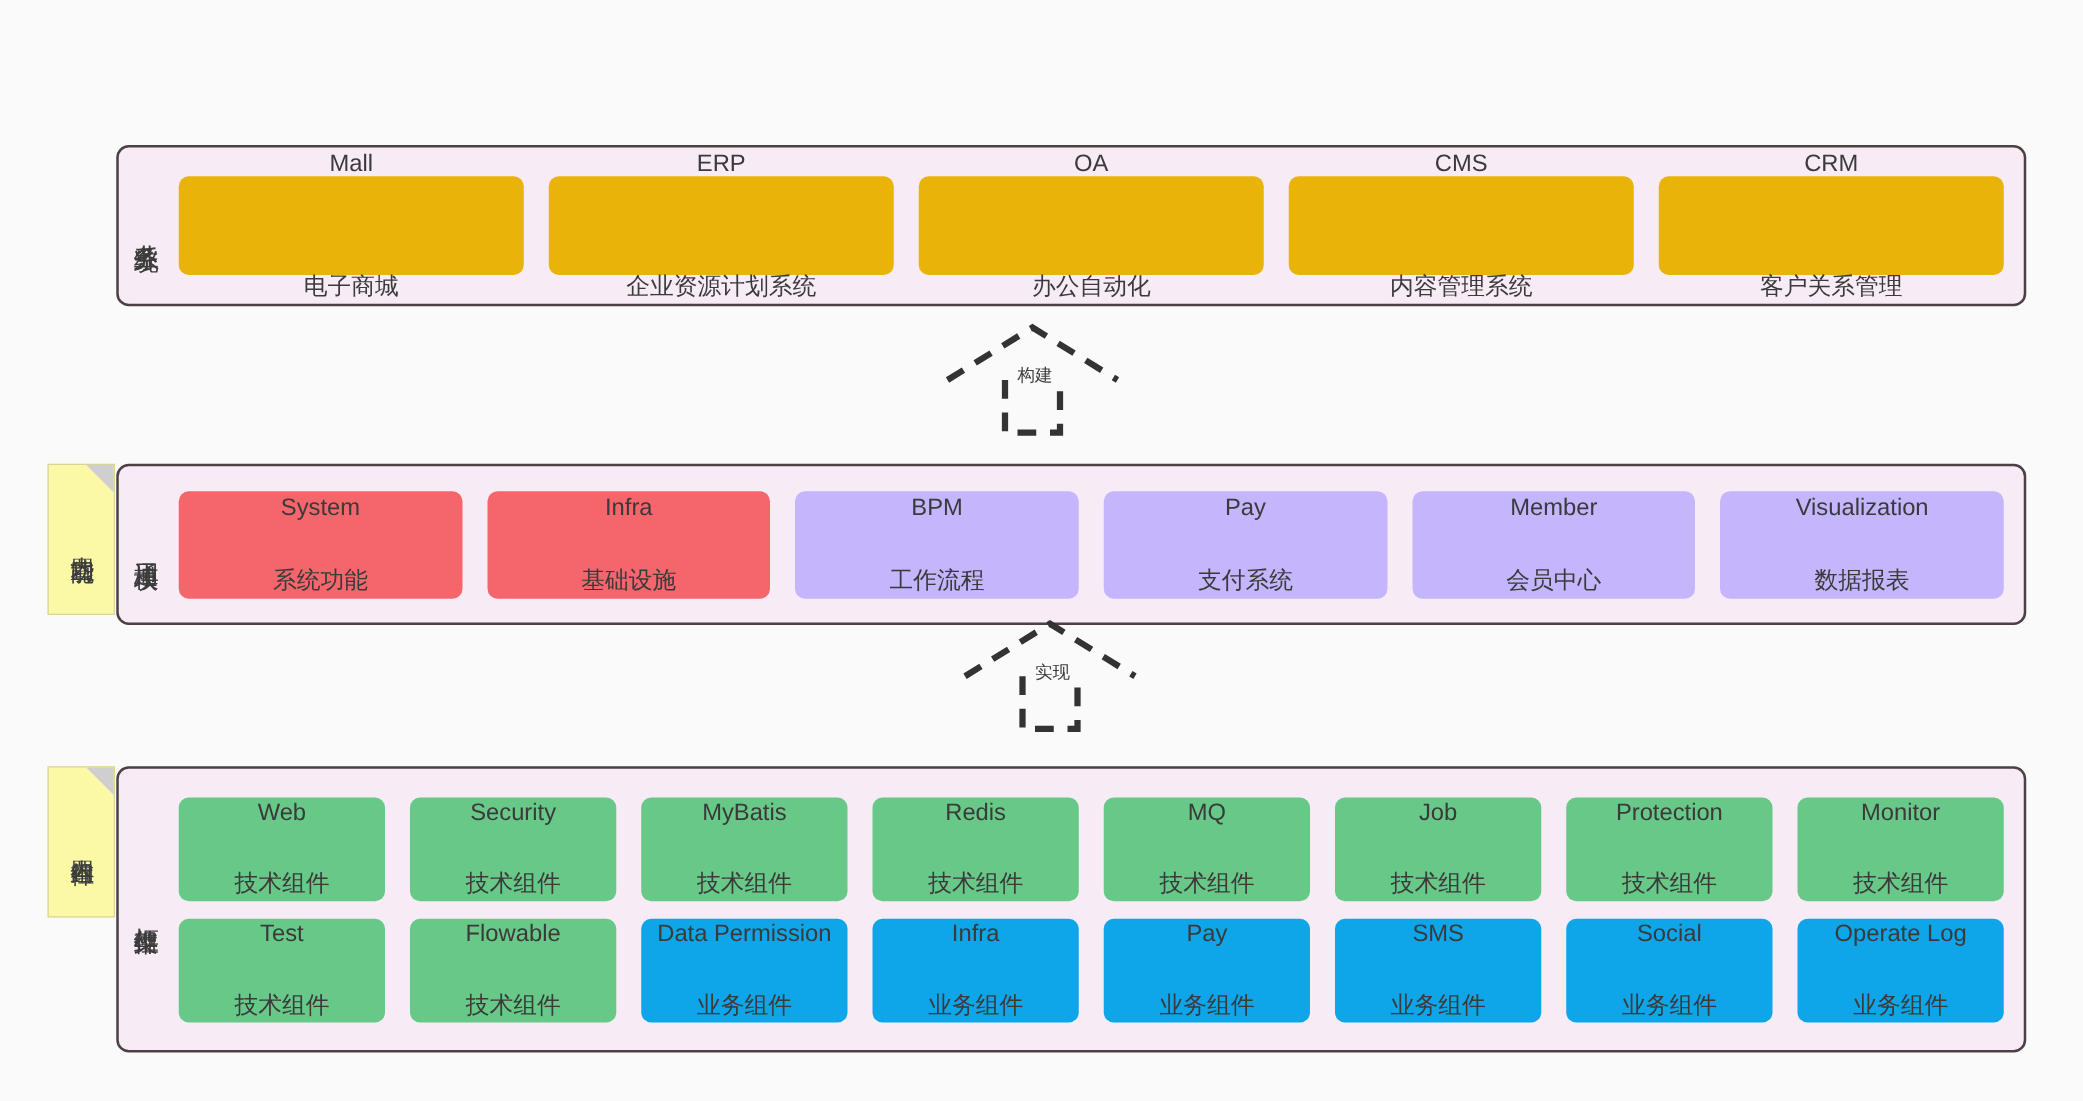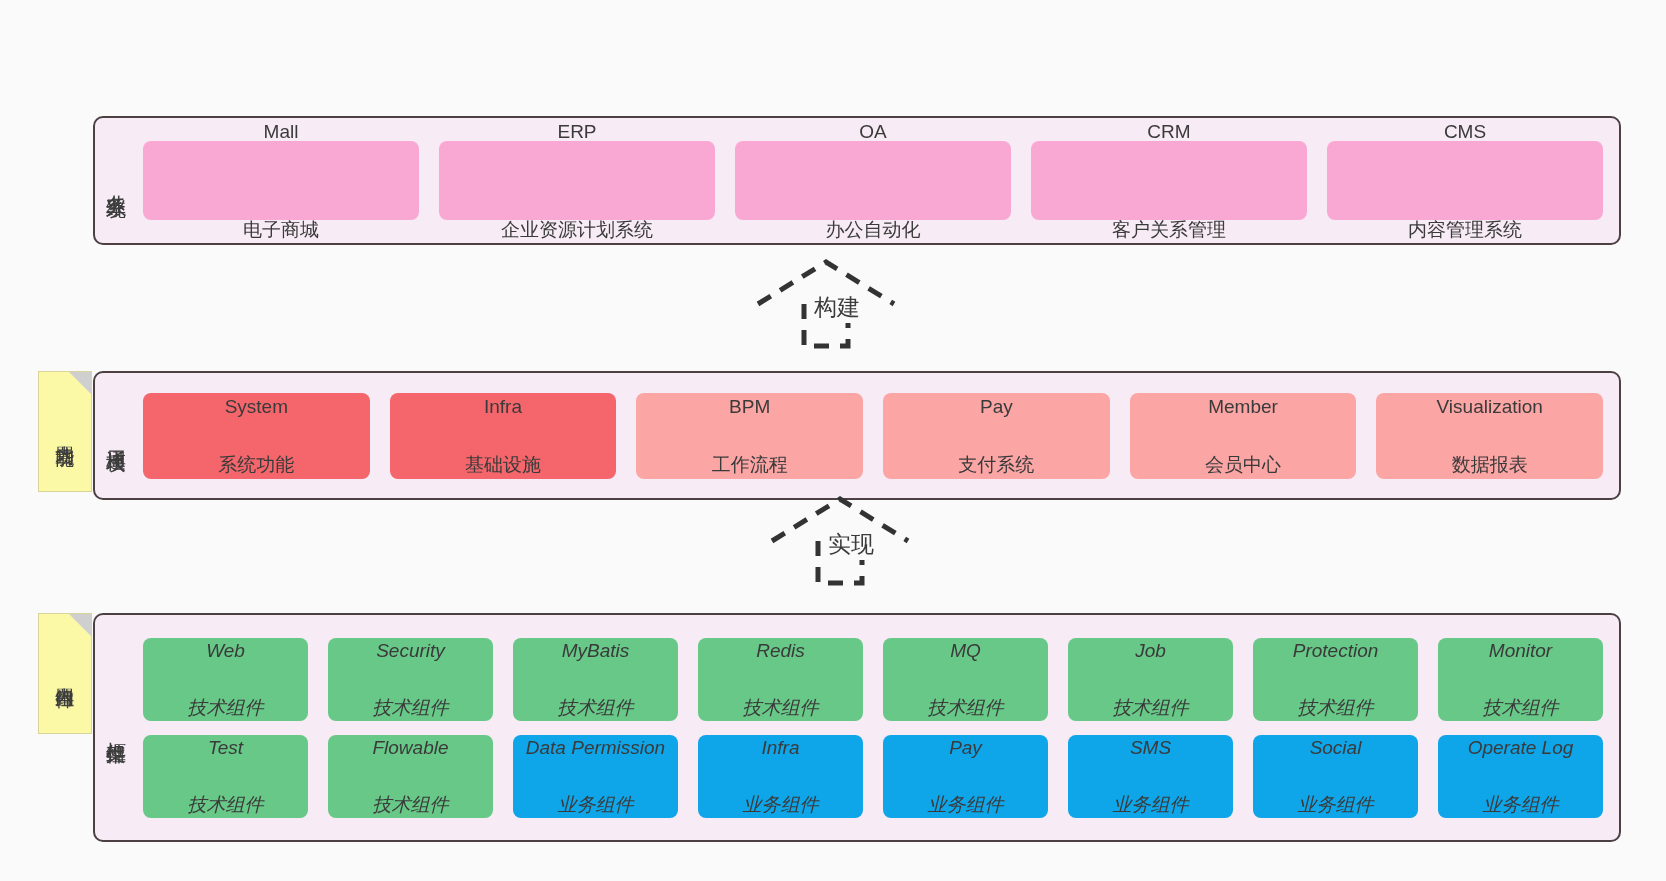--- a/index.html
+++ b/index.html
@@ -72,28 +72,28 @@
     text-align: center;
     font-size: 19px;
     line-height: 1.33;
     color: #3a3a3a;
     box-sizing: border-box;
     padding: 4px 6px;
     user-select: none;
   }
   #layer-business .card { height: 79px; }
   #layer-modules  .card { height: 86px; }
-  #layer-framework .card { height: 83px; font-style: italic; }
+  #layer-framework .card { height: 83px; }
 
   .card .t-main { display: block; }
   .card .t-sub  { display: block; margin-top: 32px; }
 
-  .c-blue       { background: #f9a8d4; gap: 40px; }
+  .c-blue       { background: #eab308; gap: 40px; }
   .c-red        { background: #f4666b; align-items: center; }
-  .c-pink       { background: #fca5a5; }
+  .c-pink       { background: #c4b5fd; }
   .c-green      { background: #67c887; }
   .c-lightgreen { background: #0ea5e9; }
 
   
   .note {
     position: absolute;
     width: 54px;
     background: #fbf9a6;
     border: 1px solid #d8d49a;
     box-sizing: border-box;
@@ -125,21 +125,21 @@
   
   .arrow {
     position: absolute;
     pointer-events: none;
   }
   #arrow-build  { left: 752px; top: 256px; width: 160px; height: 94px; }
   #arrow-impl   { left: 766px; top: 493px; width: 160px; height: 94px; }
 
   .arrow-label {
     position: absolute;
-    font-size: 23px;
+    font-size: 14px;
     color: #3c3c3c;
     background: #fafafa;
     padding: 0 2px;
     white-space: nowrap;
     user-select: none;
   }
   #label-build { left: 812px; top: 292px; }
   #label-impl  { left: 826px; top: 529px; }
 </style>
 </head>
@@ -155,26 +155,26 @@
       </div>
       <div class="card c-blue">
         <span class="t-main">ERP</span>
         <span class="t-sub">企业资源计划系统</span>
       </div>
       <div class="card c-blue">
         <span class="t-main">OA</span>
         <span class="t-sub">办公自动化</span>
       </div>
       <div class="card c-blue">
+        <span class="t-main">CMS</span>
+        <span class="t-sub">内容管理系统</span>
+      </div>
+      <div class="card c-blue">
         <span class="t-main">CRM</span>
         <span class="t-sub">客户关系管理</span>
-      </div>
-      <div class="card c-blue">
-        <span class="t-main">CMS</span>
-        <span class="t-sub">内容管理系统</span>
       </div>
     </div>
   </div>
 </div>
 
 <svg class="arrow" id="arrow-build" viewBox="0 0 160 94">
   <path d="M6 48 L74 6 L142 48" fill="none" stroke="#333333" stroke-width="5" stroke-dasharray="15,11"></path>
   <path d="M52 48 L52 90 L96 90 L96 48" fill="none" stroke="#333333" stroke-width="5" stroke-dasharray="15,11"></path>
 </svg>
 <div class="arrow-label" id="label-build">构建</div>

